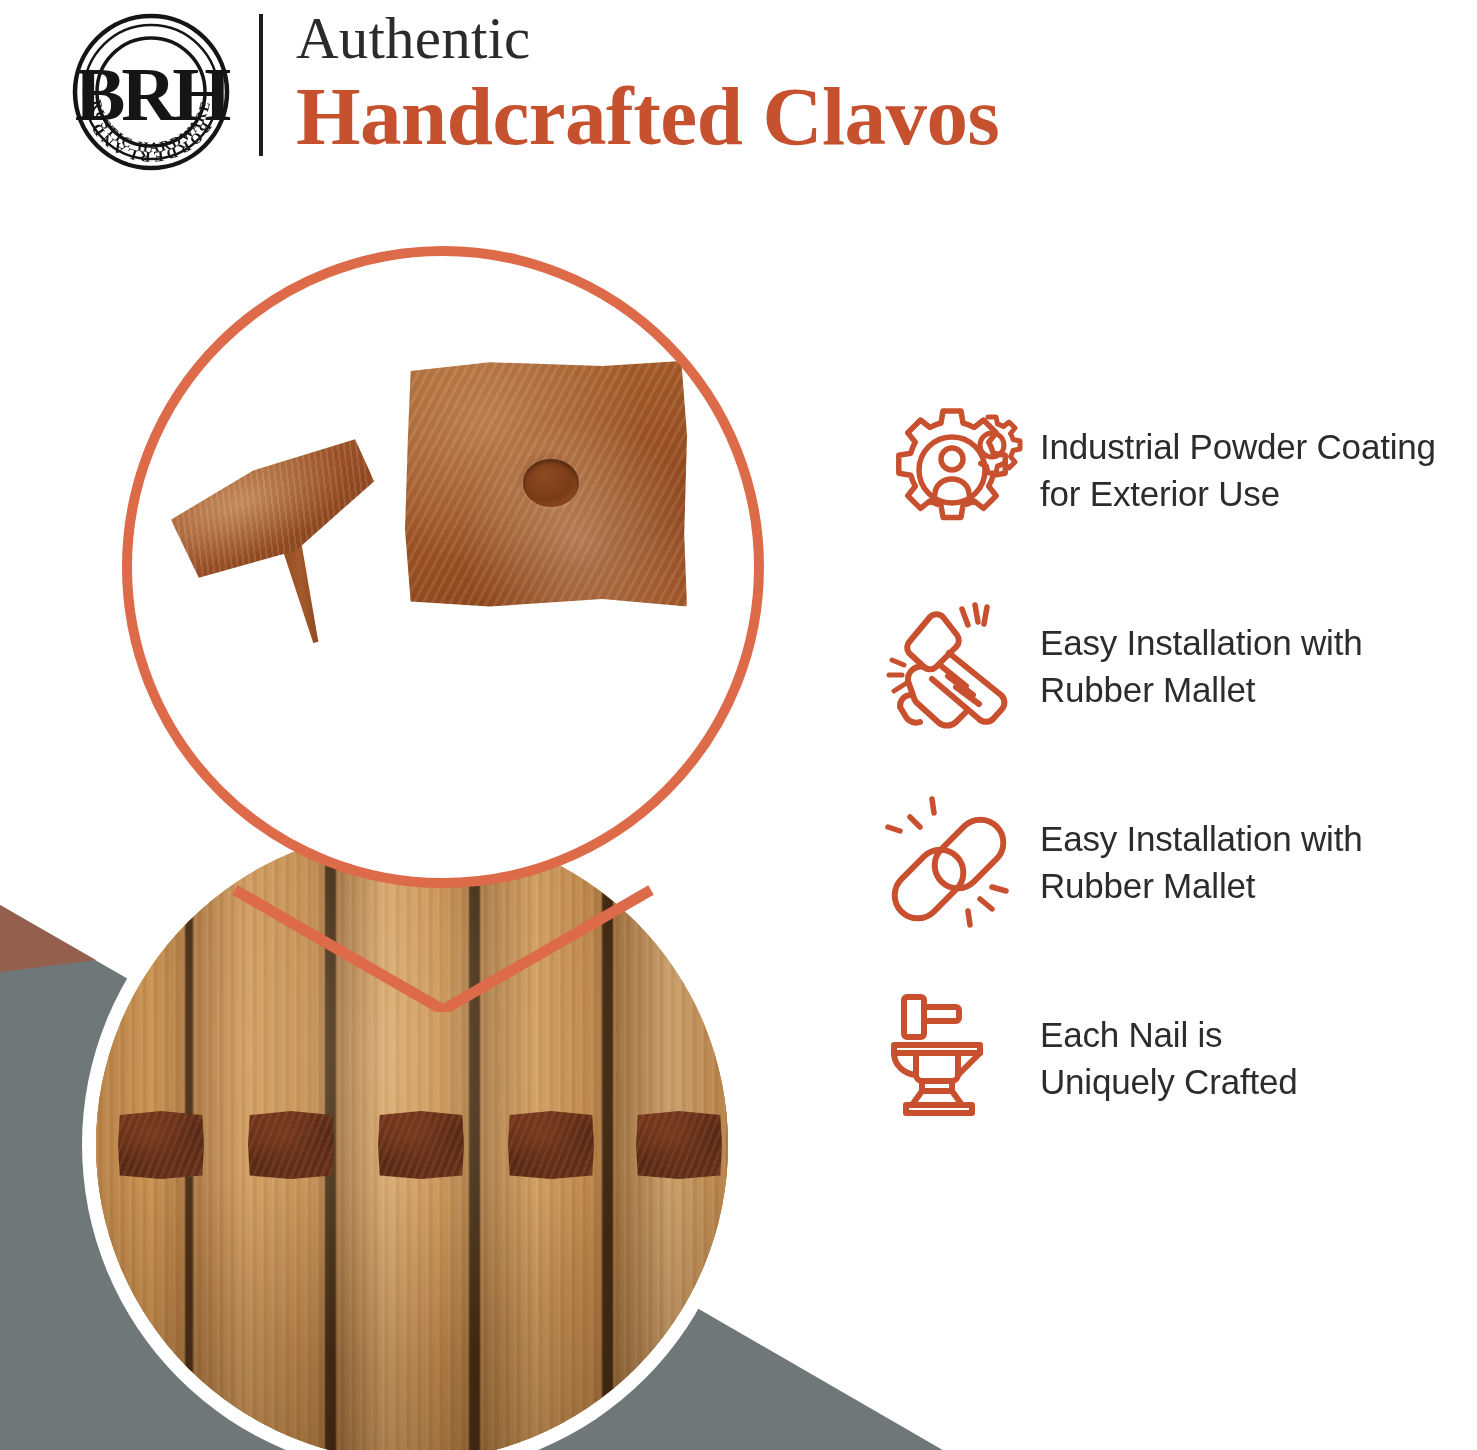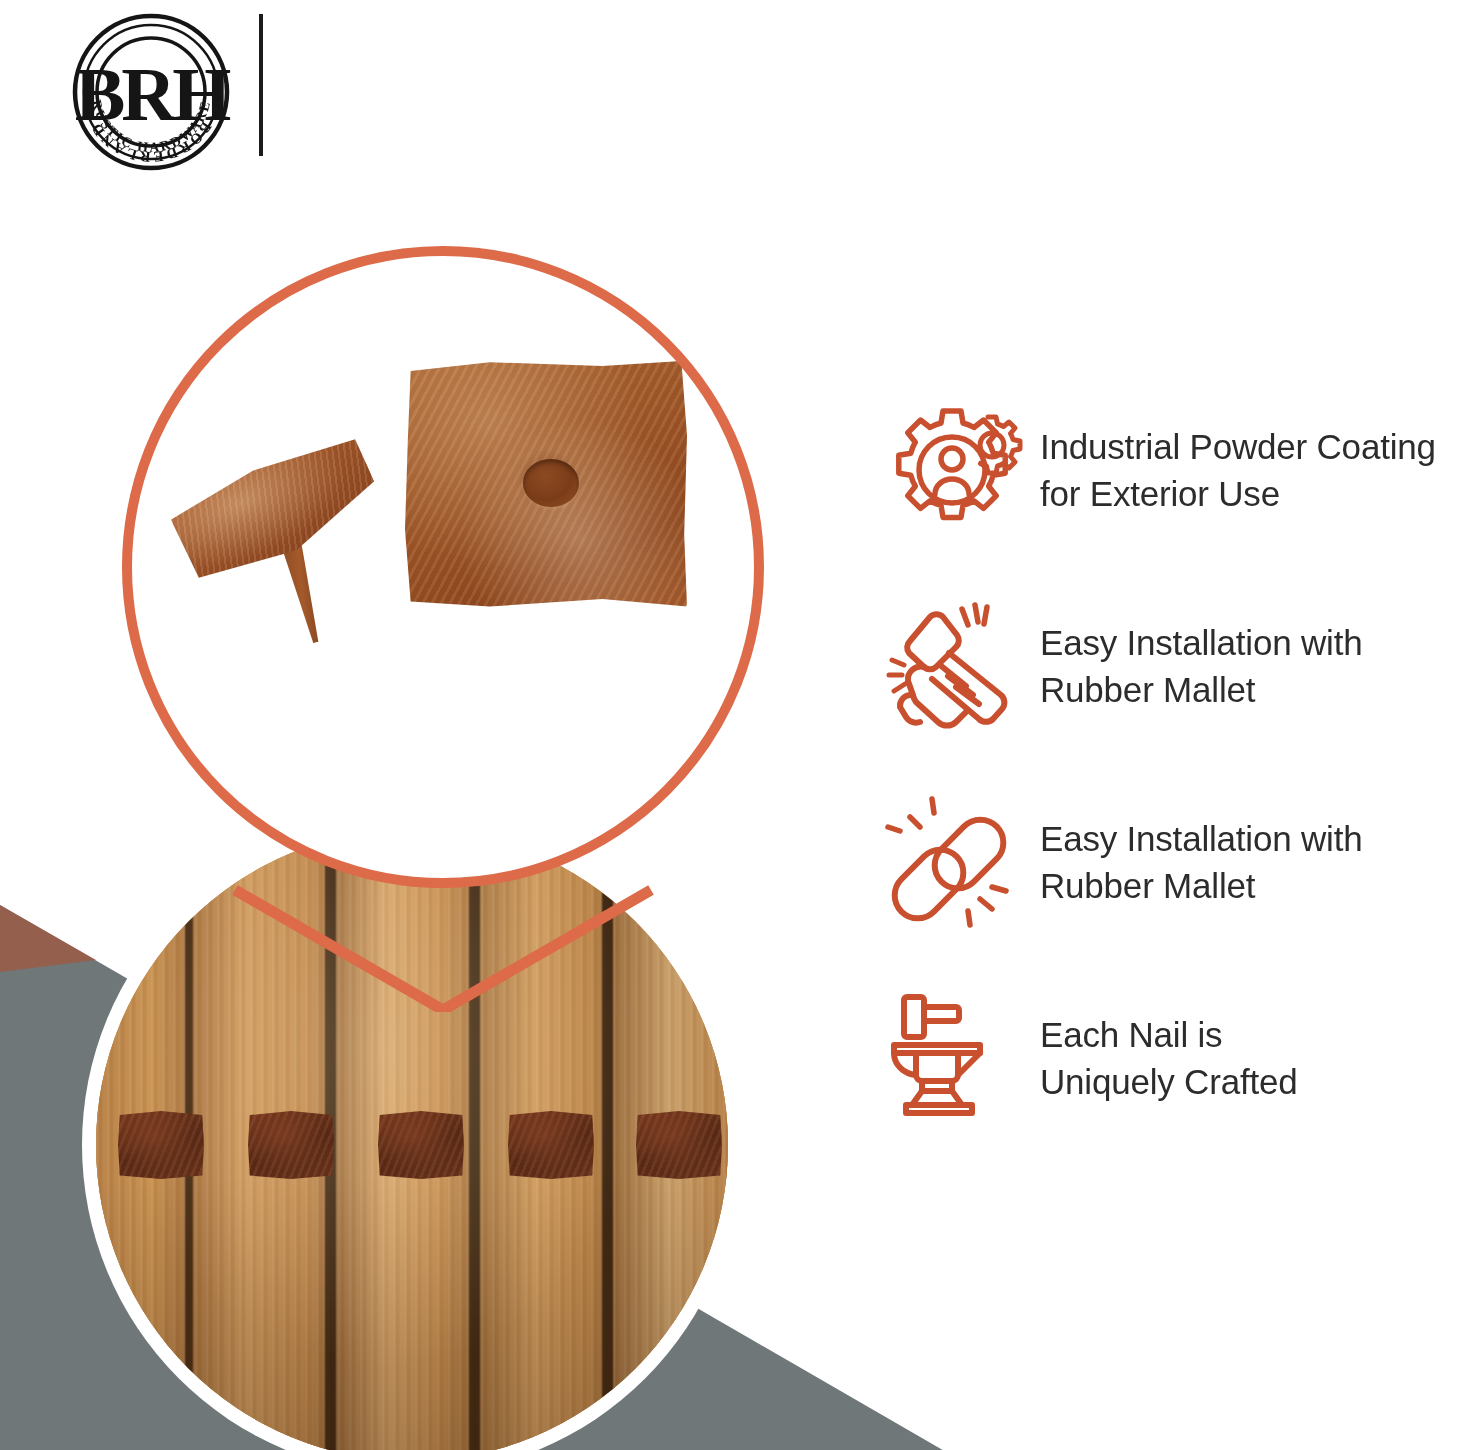--- a/index.html
+++ b/index.html
@@ -335,20 +335,24 @@
         <textPath href="#arcTop" startOffset="50%" text-anchor="middle">BORDERLAND</textPath>
       </text>
       <text font-family="Liberation Serif, serif" font-size="14" font-weight="700" letter-spacing="2" fill="#151515">
         <textPath href="#arcBot" startOffset="50%" text-anchor="middle">RUSTIC HARDWARE</textPath>
       </text>
       <text x="93" y="108" text-anchor="middle" font-family="Liberation Serif, serif" font-size="76" font-weight="700" fill="#151515" letter-spacing="-4">BRH</text>
     </svg>
 
     <div class="header-divider"></div>
 
+    <div class="title-block">
+      <div class="title-line1">Authentic</div>
+      <div class="title-line2">Handcrafted Clavos</div>
+    </div>
   </div>
 
   <div class="visual-col">
 
     <div class="door-circle-wrap">
       <div class="door-circle-ring"></div>
       <div class="door-circle">
         <div class="wood"></div>
         <div class="wood-shadow"></div>
         <div class="clavo-row">

